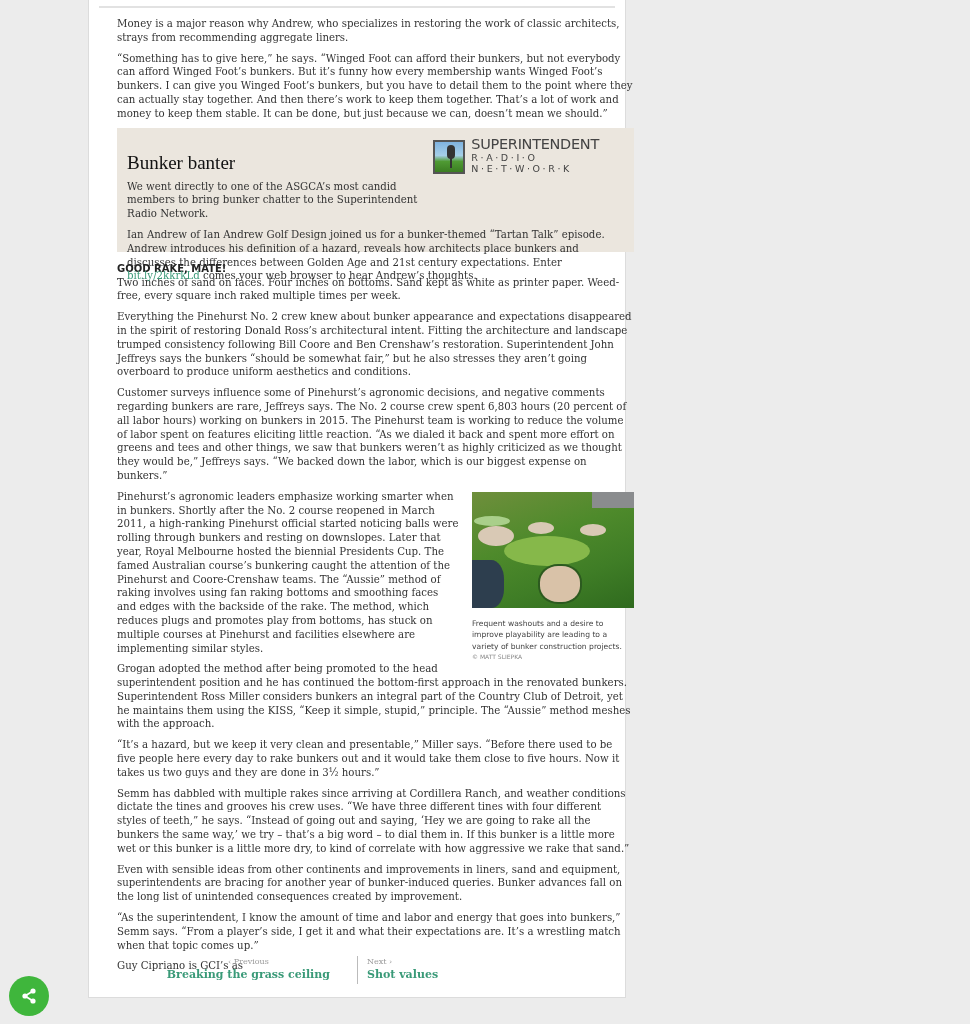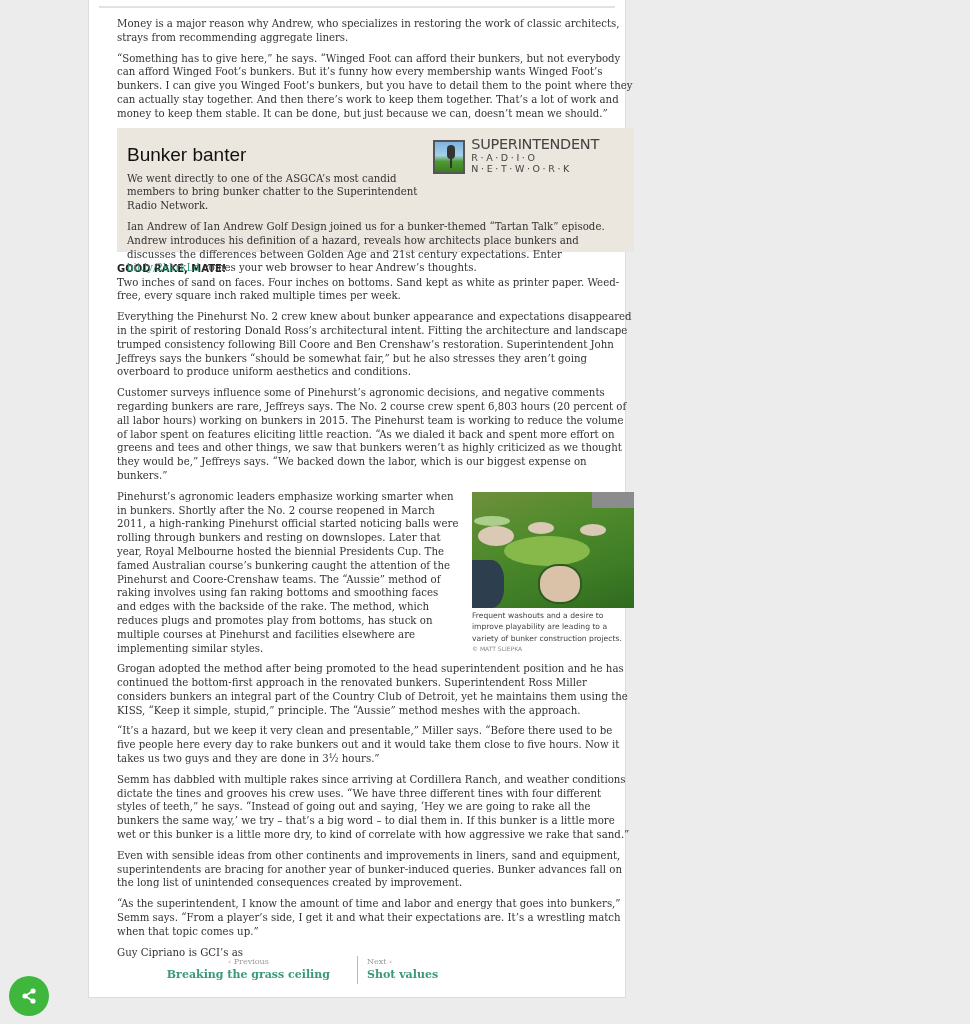--- a/index.html
+++ b/index.html
@@ -26,22 +26,22 @@
   }
   p { margin: 0 0 7px 0; }
   .box {
     background: #ebe6de;
     padding: 12px 10px 14px 10px;
     margin: 3px 0 10px 0;
     height: 124px; box-sizing: border-box;
     position: relative;
   }
   .box h2 {
-    margin: 4px 0 6px 0;
-    font-family: Liberation Sans, sans-serif;
+    margin: 12px 0 6px 0;
+    font-family: Liberation Serif, serif;
     font-weight: normal; font-size: 19px; line-height: 22px; color: #111;
   }
   .box .intro { width: 300px; margin-bottom: 7px; }
   .srn {
     position: absolute; left: 316px; top: 9px;
     display: flex; align-items: flex-end;
   }
   .srn-icon {
     width: 34px; height: 34px; box-sizing: border-box;
     border: 2px solid #555;
@@ -98,21 +98,21 @@
   .photo .houses {
     position: absolute; left: 120px; top: 0; width: 42px; height: 16px;
     background: #8a8c8e;
   }
   .photo .green2 {
     position: absolute; left: 2px; top: 24px; width: 36px; height: 10px;
     background: #a9cf8a; border-radius: 50%;
   }
   .caption {
     font-family: "DejaVu Sans", "Liberation Sans", sans-serif;
-    font-size: 7.6px; line-height: 11.5px; color: #444; margin-top: 2px;
+    font-size: 7.6px; line-height: 11.5px; color: #444; margin-top: 10px;
   }
   .credit {
     font-family: "DejaVu Sans", "Liberation Sans", sans-serif;
     font-size: 6px; line-height: 9px; color: #888; text-transform: uppercase;
   }
   .nav {
     position: absolute; left: 10px; top: 959px; width: 517px; height: 30px;
   }
   .nav .prev { position: absolute; right: 286px; top: 0; text-align: center; }
   .nav .next { position: absolute; left: 268px; top: 0; text-align: left; }

